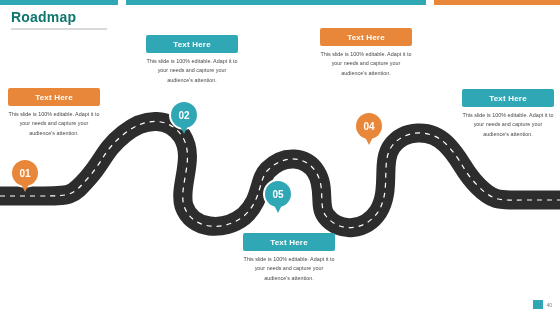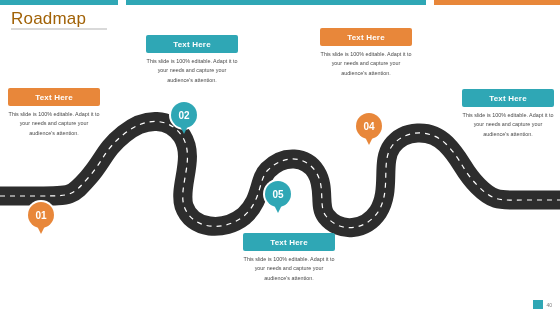--- a/index.html
+++ b/index.html
@@ -12,21 +12,21 @@
   #slide{position:absolute;inset:0;background:#fff;}
 
   
   .topbar{position:absolute;left:0;top:0;width:560px;height:5px;background:#ffffff;}
   .topbar .seg{position:absolute;top:0;height:5px;}
   .topbar .seg.teal{background:#2fa7b5;}
   .topbar .seg.orange{background:#e8873a;}
 
   .title{
     position:absolute;left:11px;top:9px;
-    font-size:17px;font-weight:normal;color:#a16207;
+    font-size:14px;font-weight:bold;color:#0f766e;
     letter-spacing:.2px;
   }
   .title-rule{position:absolute;left:11px;top:28px;width:96px;height:2px;background:#d9d9d9;}
 
   
   #road{position:absolute;left:0;top:0;width:560px;height:315px;}
 
   
   .marker{
     position:absolute;width:26px;height:34px;
@@ -106,21 +106,21 @@
              C 284 154 306 156 316 172
              C 326 188 318 206 326 216
              C 340 234 366 230 378 212
              C 392 190 380 162 392 146
              C 404 130 430 128 446 144
              C 462 160 462 170 478 186
              C 494 202 500 200 524 200
              L 560 200" fill="none" stroke="#ffffff" stroke-width="1.2" stroke-dasharray="5 5"></path>
   </svg>
 
-  <div class="marker" style="left:28px;top:160px;margin-top:42px;">
+  <div class="marker" style="left:12px;top:160px;">
     <div class="pin" style="background:#e8873a;"></div>
     <div class="tip" style="color:#e8873a;"></div>
     <div class="num">01</div>
   </div>
 
   <div class="marker" style="left:171px;top:102px;">
     <div class="pin" style="background:#2fa7b5;"></div>
     <div class="tip" style="color:#2fa7b5;"></div>
     <div class="num">02</div>
   </div>

